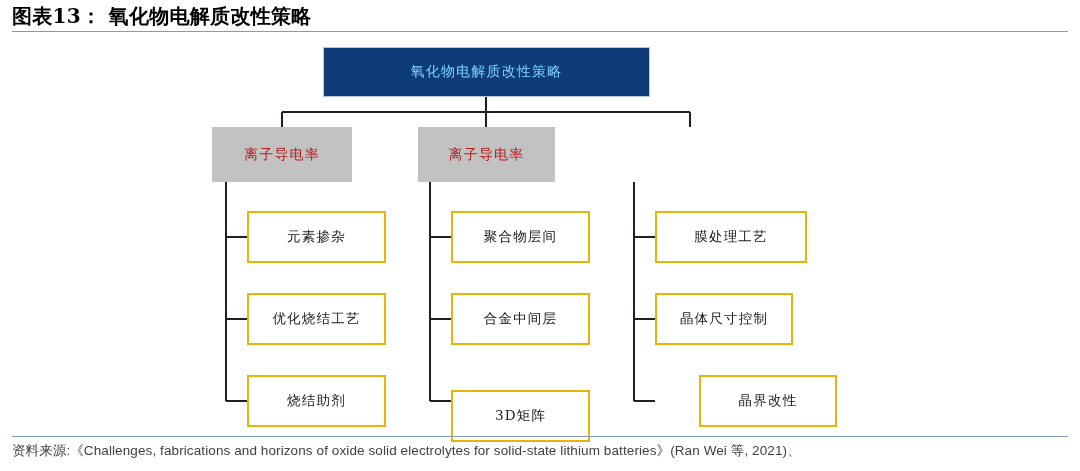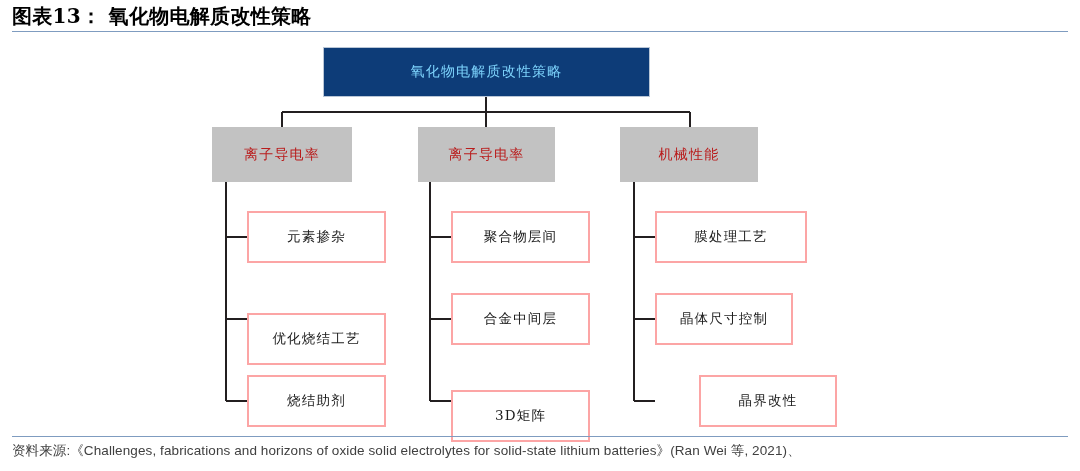--- a/index.html
+++ b/index.html
@@ -82,27 +82,27 @@
     border: 0;
   }
   #node-cat-0 { left: 212px; top: 91px;  width: 140px; }
   #node-cat-1 { left: 418px; top: 91px;  width: 137px; }
   #node-cat-2 { left: 620px; top: 91px;  width: 138px; }
 
   
   .node-leaf {
     height: 52px;
     background: #ffffff;
-    border: 2px solid #fca5a5;
+    border: 2px solid #eab308;
     color: #1a1a1a;
     font-size: 13.5px;
   }
   
   #node-leaf-0-0 { left: 247px; top: 175px; width: 139px; }
-  #node-leaf-0-1 { left: 247px; top: 257px; width: 139px; margin-top: 20px; }
+  #node-leaf-0-1 { left: 247px; top: 257px; width: 139px; }
   #node-leaf-0-2 { left: 247px; top: 339px; width: 139px; }
   
   #node-leaf-1-0 { left: 451px; top: 175px; width: 139px; text-align: right; }
   #node-leaf-1-1 { left: 451px; top: 257px; width: 139px; }
   #node-leaf-1-2 { left: 451px; top: 354px; width: 139px; }
   
   #node-leaf-2-0 { left: 655px; top: 175px; width: 152px; }
   #node-leaf-2-1 { left: 655px; top: 257px; width: 138px; }
   #node-leaf-2-2 { left: 655px; top: 339px; width: 138px; margin-left: 44px; }
 
@@ -174,21 +174,20 @@
       <line x1="634" y1="201" x2="655" y2="201"></line>
       <line x1="634" y1="283" x2="655" y2="283"></line>
       <line x1="634" y1="365" x2="655" y2="365"></line>
     </g>
   </svg>
 
   <div class="node" id="node-root">氧化物电解质改性策略</div>
 
   <div class="node node-cat" id="node-cat-0">离子导电率</div>
   <div class="node node-cat" id="node-cat-1">离子导电率</div>
-  <div class="node node-cat" id="node-cat-2">机械性能</div>
 
   <div class="node node-leaf" id="node-leaf-0-0">元素掺杂</div>
   <div class="node node-leaf" id="node-leaf-0-1">优化烧结工艺</div>
   <div class="node node-leaf" id="node-leaf-0-2">烧结助剂</div>
 
   <div class="node node-leaf" id="node-leaf-1-0">聚合物层间</div>
   <div class="node node-leaf" id="node-leaf-1-1">合金中间层</div>
   <div class="node node-leaf" id="node-leaf-1-2">3D矩阵</div>
 
   <div class="node node-leaf" id="node-leaf-2-0">膜处理工艺</div>

